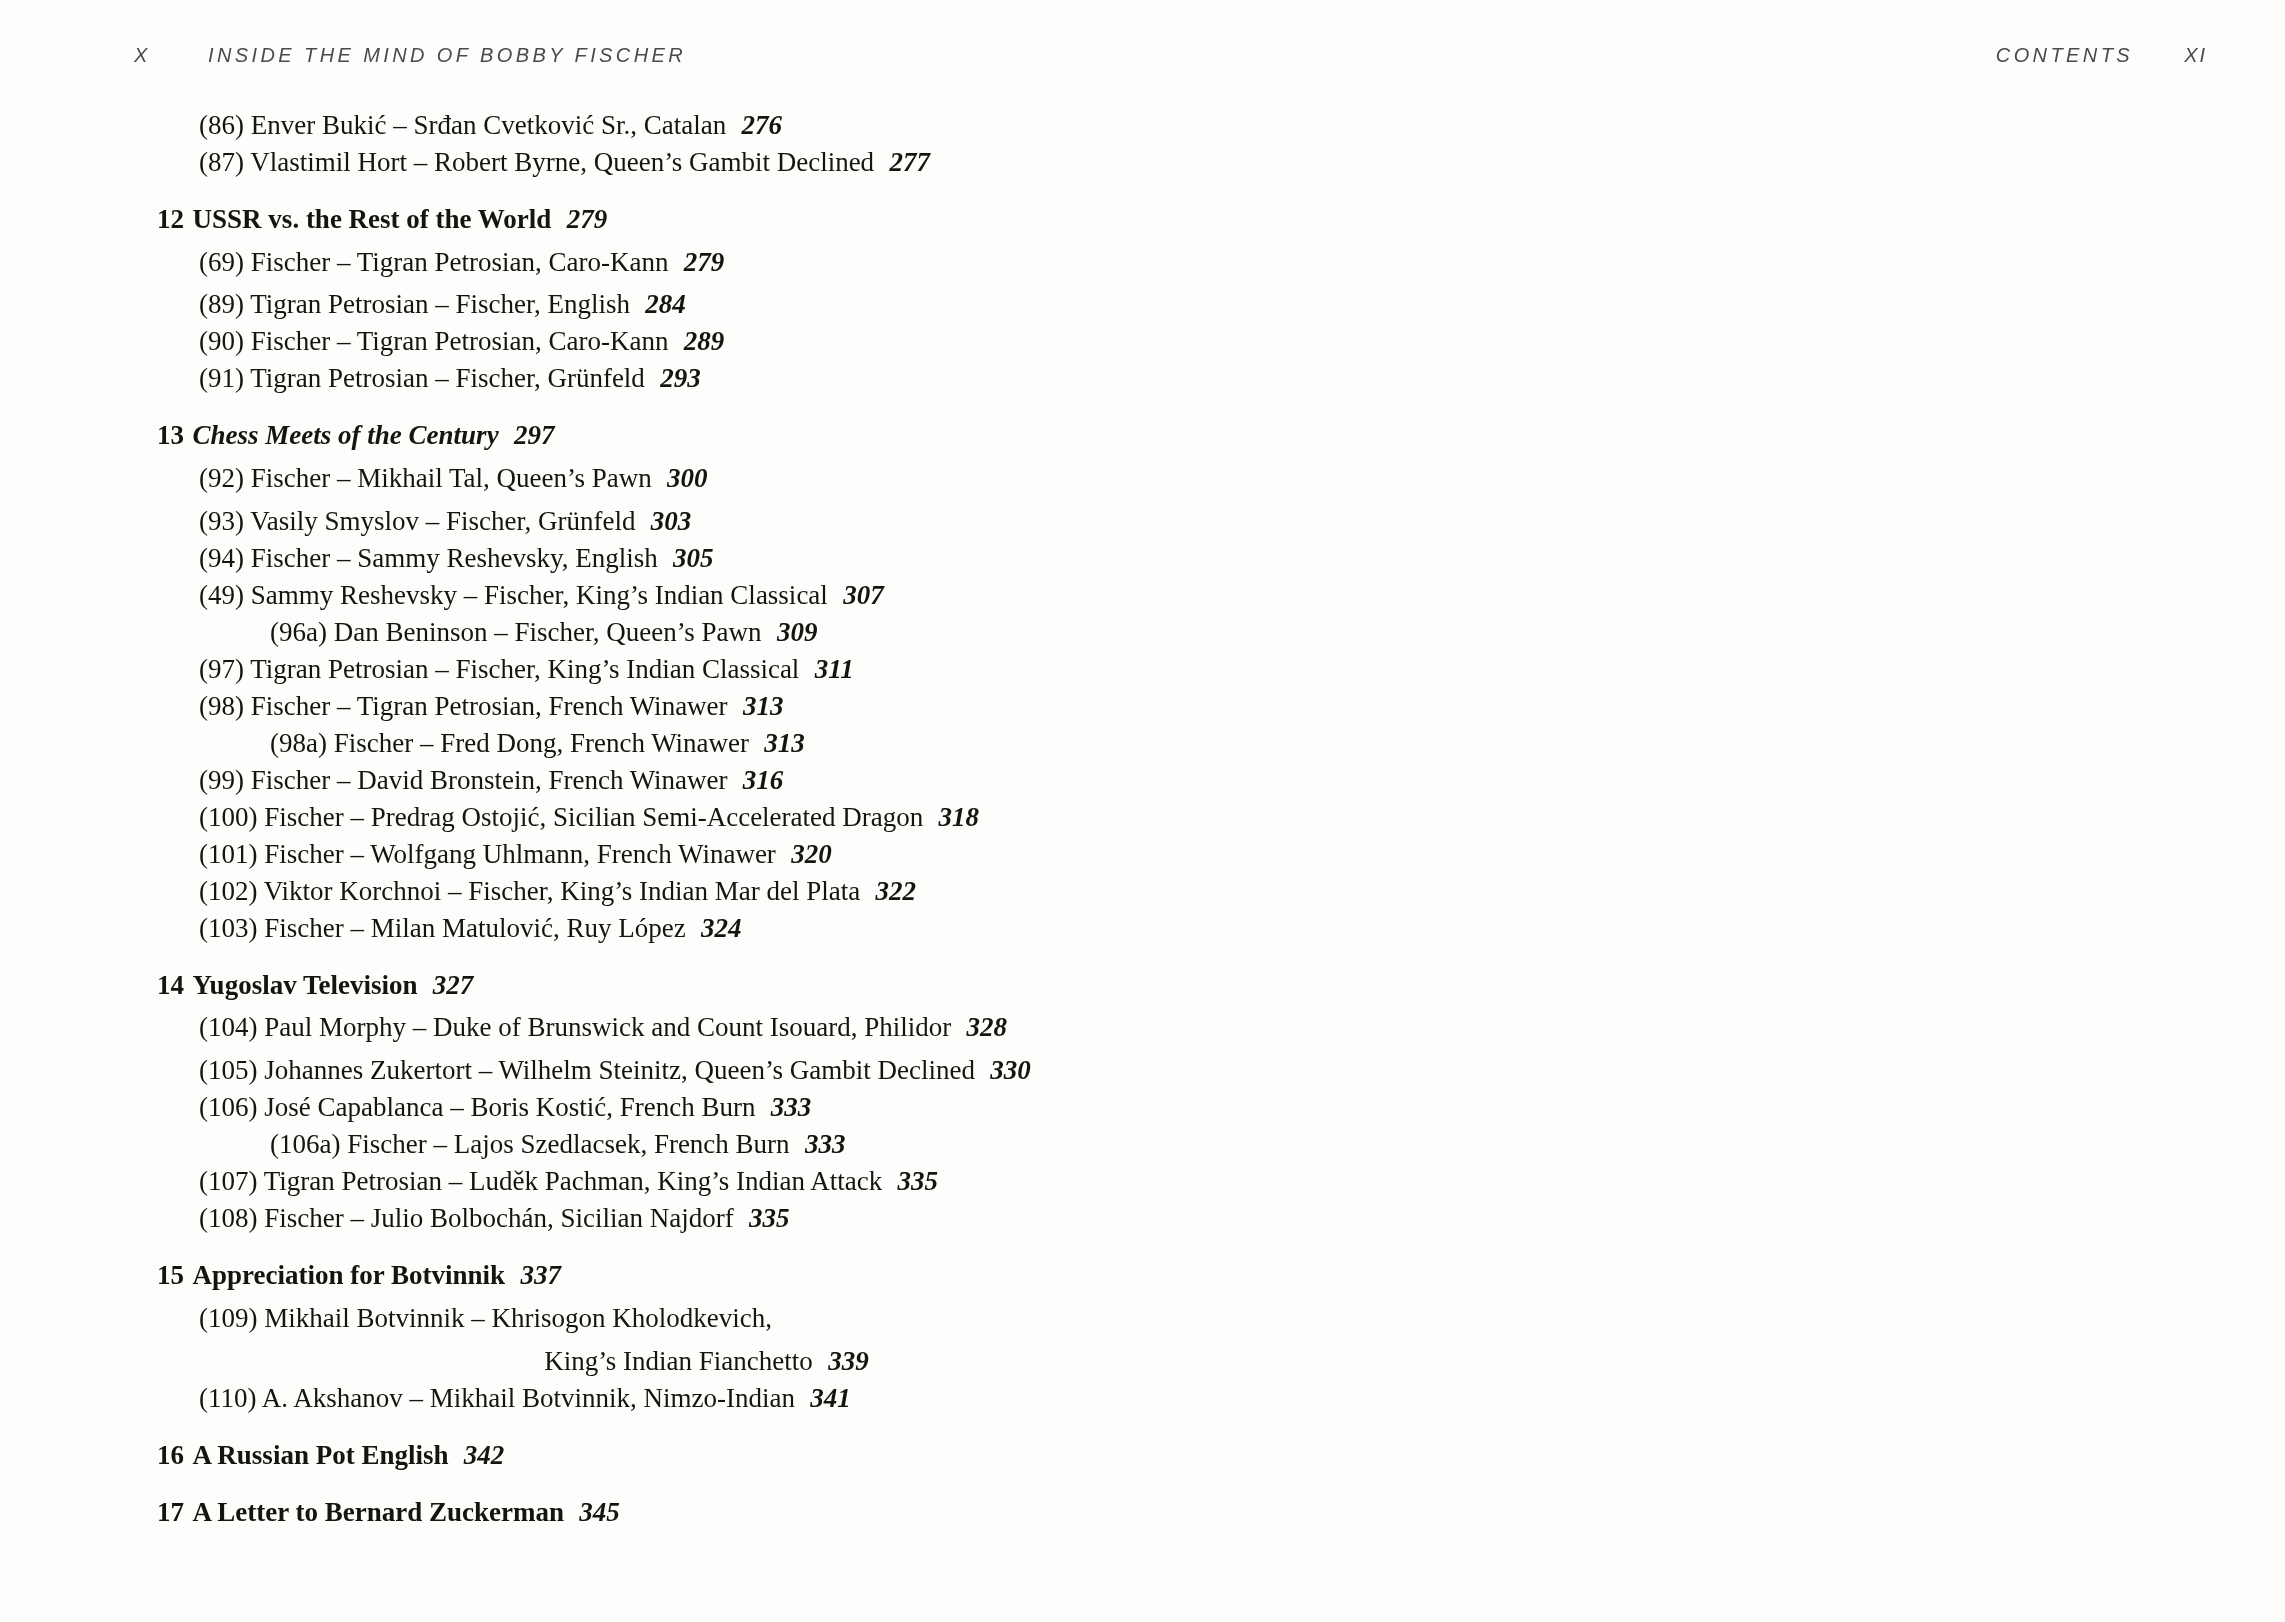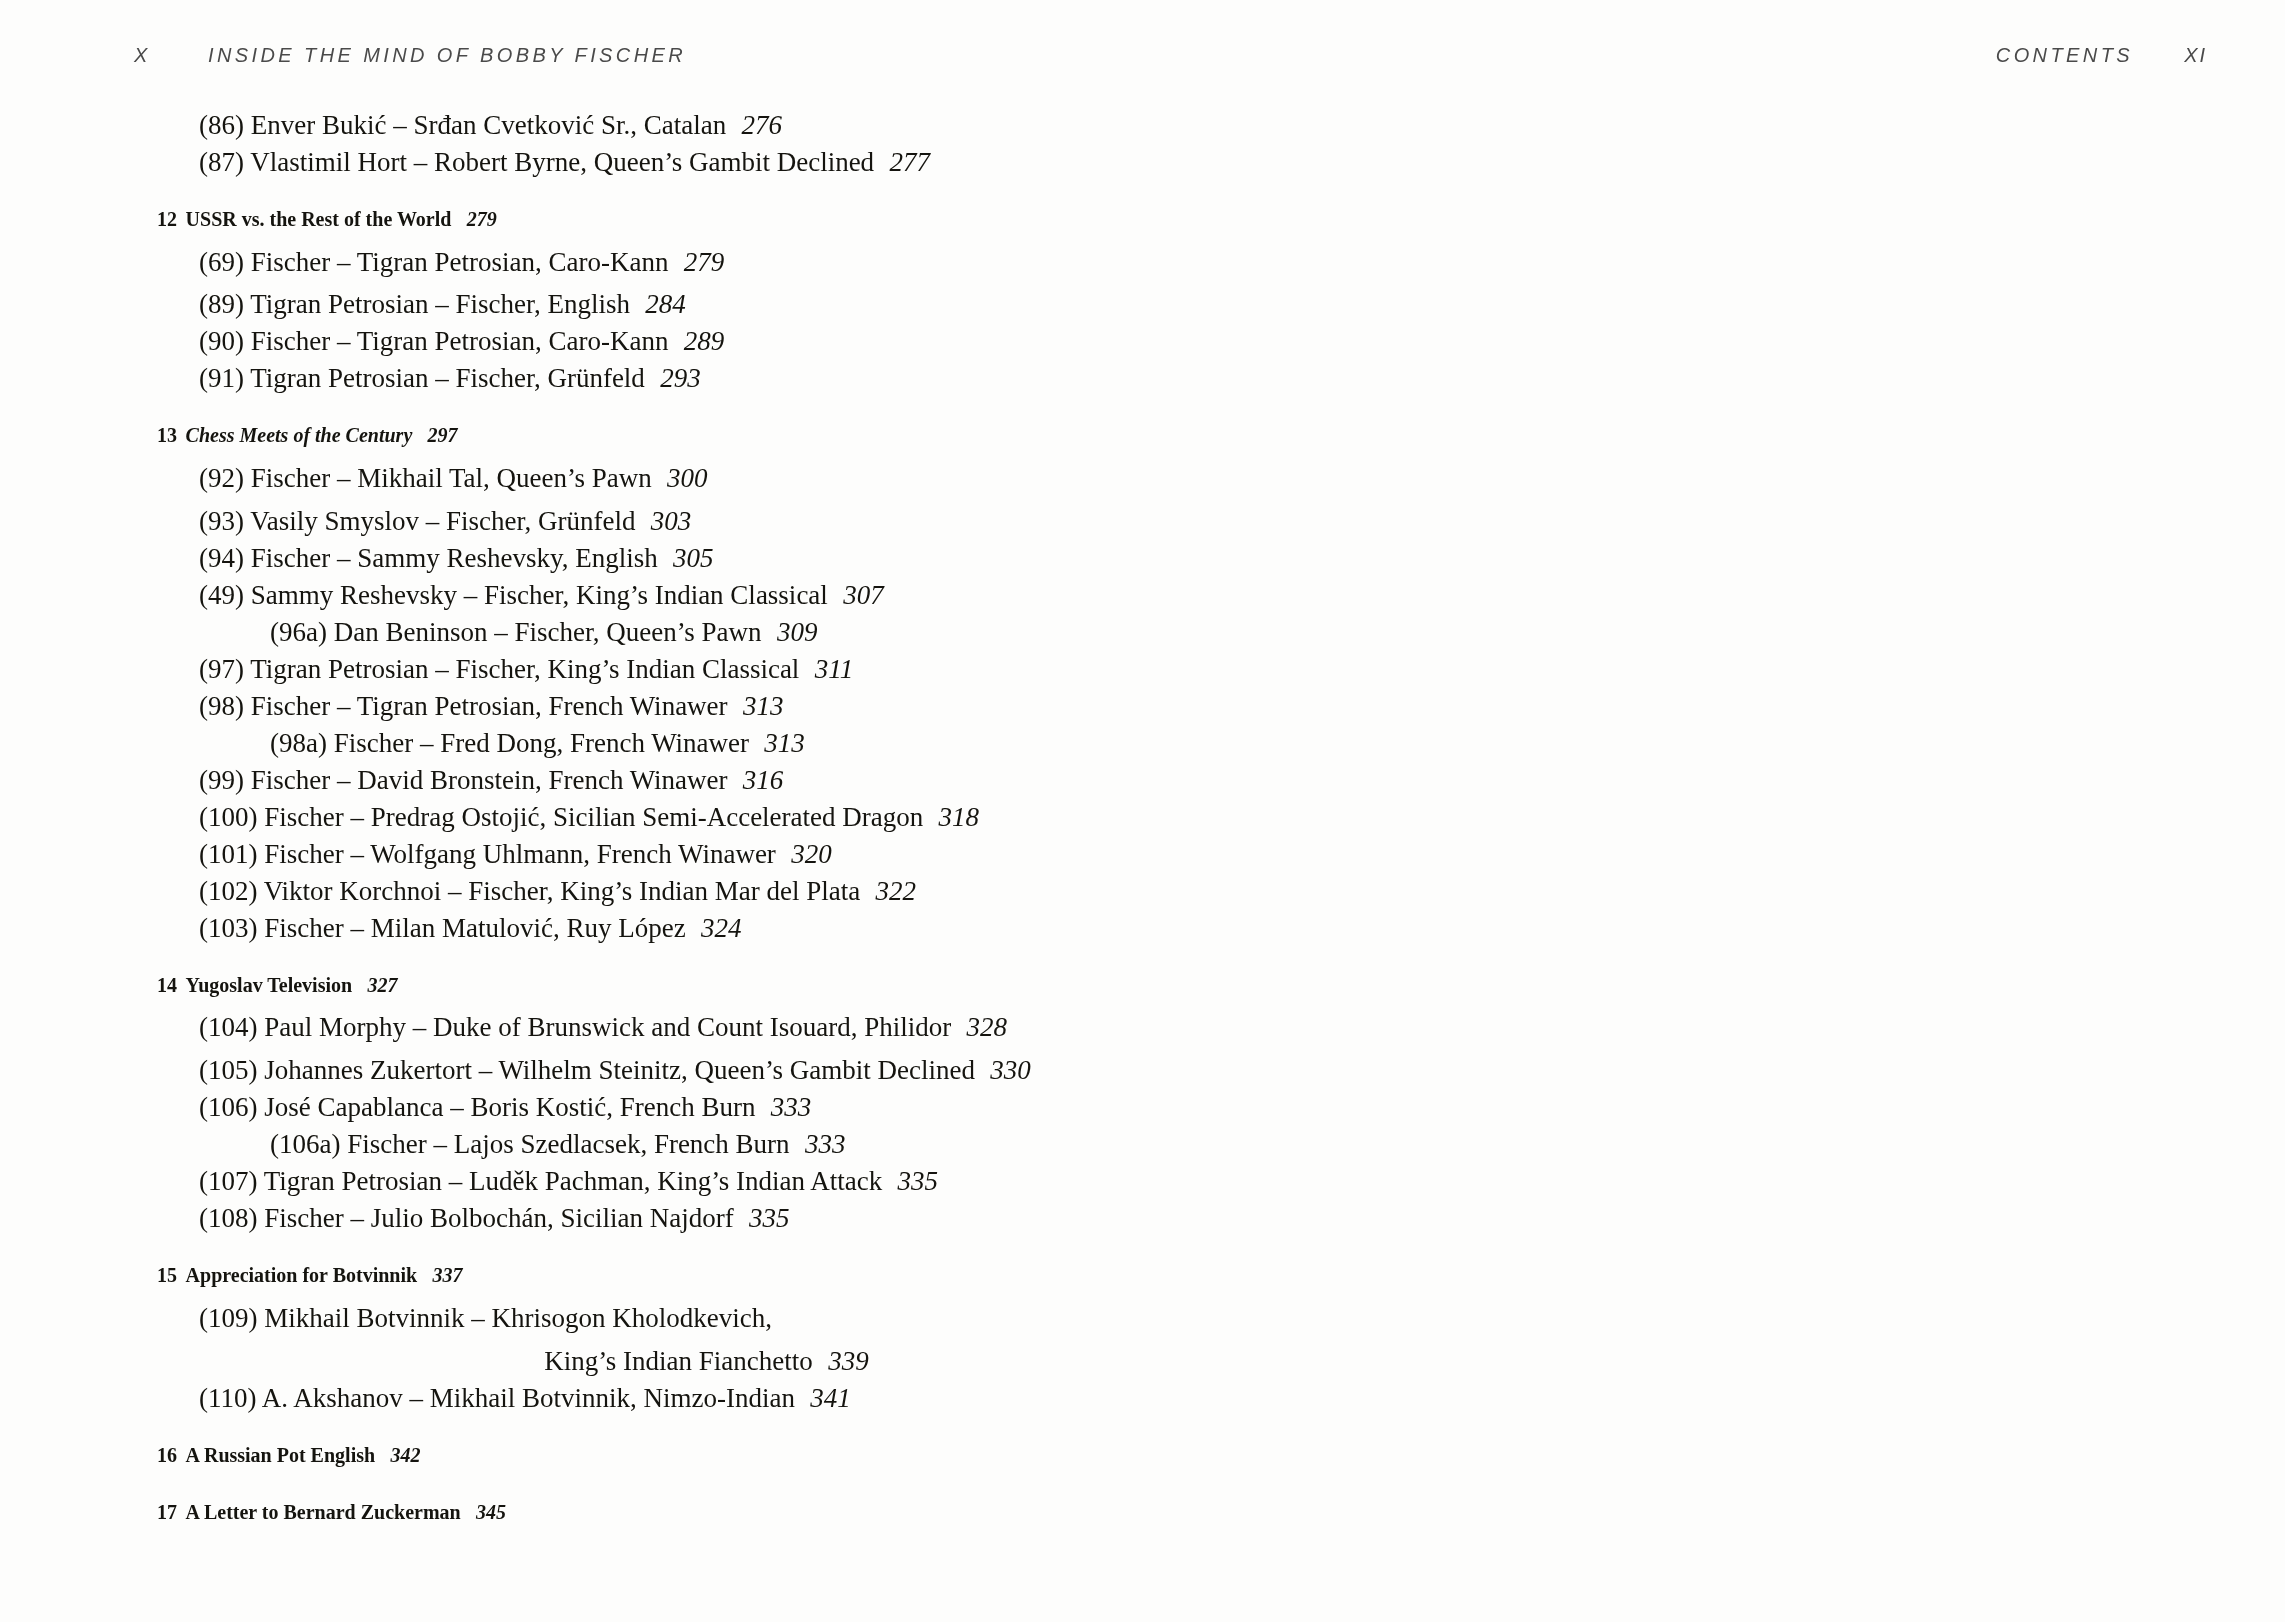--- a/index.html
+++ b/index.html
@@ -81,27 +81,27 @@
   .lvl-cont        { padding-left: 270px; text-align: center; }
 
   .r-lvl-chapter   { padding-left: 1337px; }
   .r-lvl-game      { padding-left: 1385px; }
   .r-lvl-subgame   { padding-left: 1405px; }
   .r-lvl-section   { padding-left: 1385px; }
   .r-lvl-subsub    { padding-left: 1463px; }
 
   .chapter {
     font-weight: bold;
-    font-size: 20px;
+    font-size: 27px;
   }
   .chapter .num { margin-right: 8.6px; }
   .chapter .title-italic { font-style: italic; }
 
   .pg {
-    font-weight: normal;
+    font-weight: bold;
     font-style: italic;
     margin-left: 15.3px;
   }
   .chapter .pg { font-style: italic; font-weight: bold; }
 
   .gap-before { margin-top: 20px; }
   .gap-after  { margin-bottom: 5.7px; }
   .blockgap   { height: 26px; }
 </style>
 </head>

